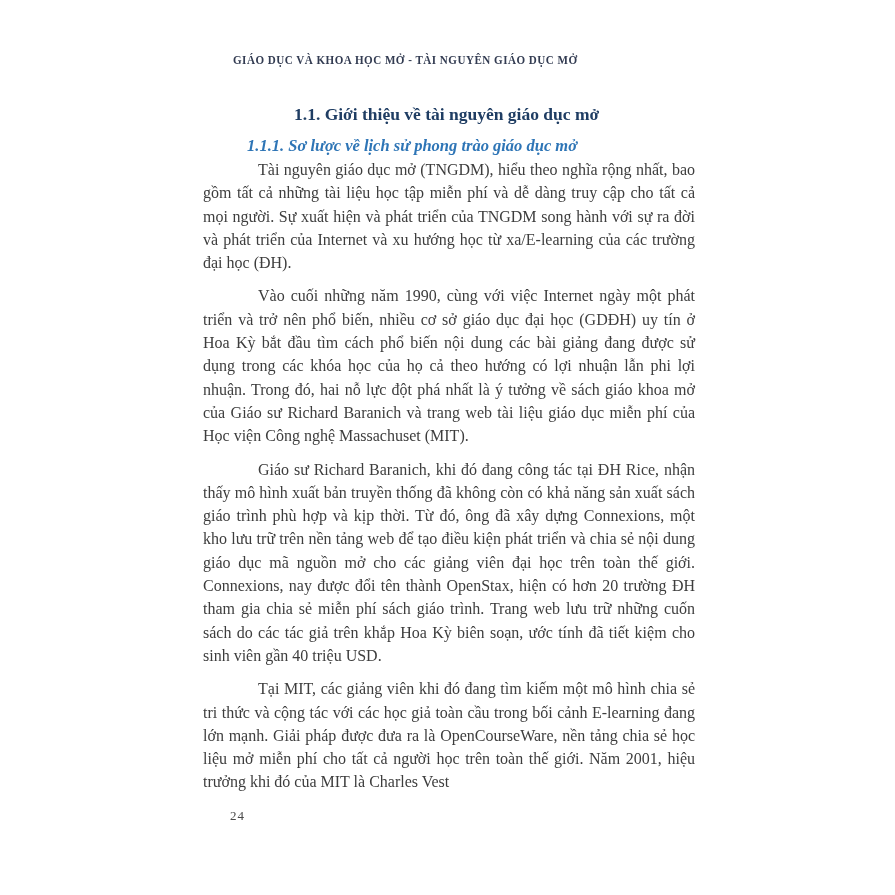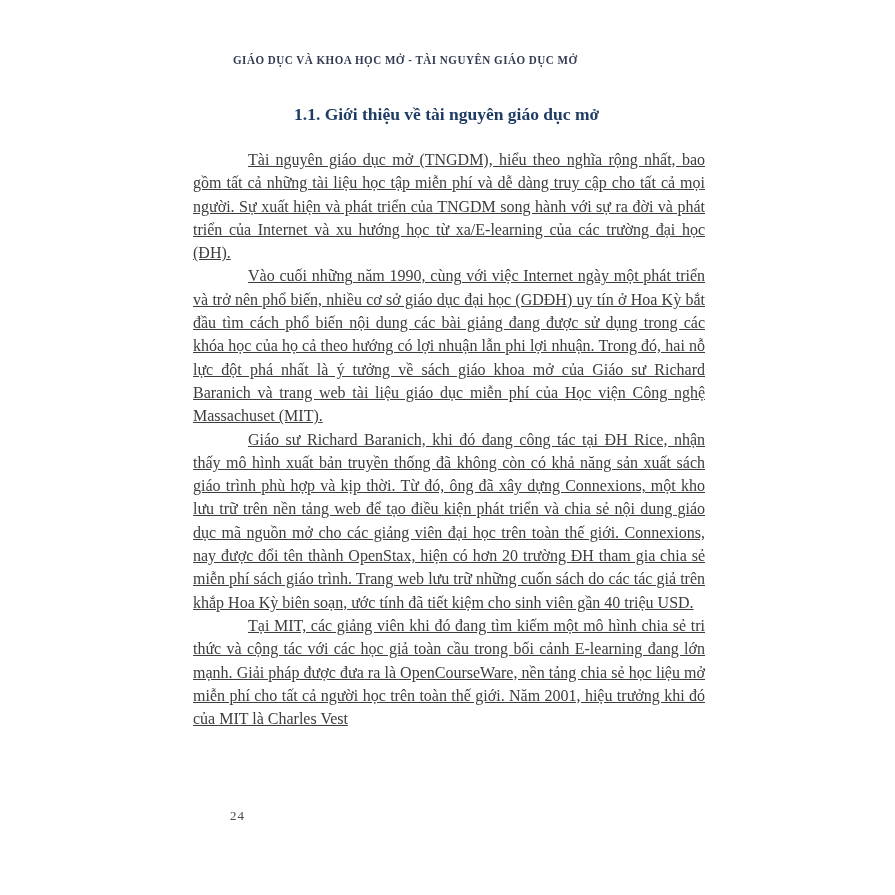--- a/index.html
+++ b/index.html
@@ -51,43 +51,43 @@
     position: absolute;
     top: 148px;
     left: 193px;
     width: 512px;
     font-size: 16px;
     line-height: 23.3px;
     text-align: justify;
     color: var(--body-color, #3d3d3d);
   }
   .body-text p {
-    margin: 0;
+    margin: 10px;
     padding: 0;
     text-indent: 55px;
-    text-decoration: underline;
   }
   .page-number {
     position: absolute;
     top: 808px;
     left: 230px;
     font-size: 13px;
     letter-spacing: 1px;
     color: #4a4a4a;
   }
 </style>
 </head>
 <body>
 
 <div class="page" style="--header-color: #333c52; --heading-color: #1f3d63; --subheading-color: #2e75b6; --body-color: #3d3d3d; --page-bg: #ffffff;">
 
   <div class="running-header">GIÁO DỤC VÀ KHOA HỌC MỞ - TÀI NGUYÊN GIÁO DỤC MỞ</div>
 
   <h1 class="section-heading">1.1. Giới thiệu về tài nguyên giáo dục mở</h1>
 
+  <h2 class="section-subheading">1.1.1. Sơ lược về lịch sử phong trào giáo dục mở</h2>
 
   <div class="body-text">
     <p>Tài nguyên giáo dục mở (TNGDM), hiểu theo nghĩa rộng nhất, bao gồm tất cả những tài liệu học tập miễn phí và dễ dàng truy cập cho tất cả mọi người. Sự xuất hiện và phát triển của TNGDM song hành với sự ra đời và phát triển của Internet và xu hướng học từ xa/E-learning của các trường đại học (ĐH).</p>
     <p>Vào cuối những năm 1990, cùng với việc Internet ngày một phát triển và trở nên phổ biến, nhiều cơ sở giáo dục đại học (GDĐH) uy tín ở Hoa Kỳ bắt đầu tìm cách phổ biến nội dung các bài giảng đang được sử dụng trong các khóa học của họ cả theo hướng có lợi nhuận lẫn phi lợi nhuận. Trong đó, hai nỗ lực đột phá nhất là ý tưởng về sách giáo khoa mở của Giáo sư Richard Baranich và trang web tài liệu giáo dục miễn phí của Học viện Công nghệ Massachuset (MIT).</p>
     <p>Giáo sư Richard Baranich, khi đó đang công tác tại ĐH Rice, nhận thấy mô hình xuất bản truyền thống đã không còn có khả năng sản xuất sách giáo trình phù hợp và kịp thời. Từ đó, ông đã xây dựng Connexions, một kho lưu trữ trên nền tảng web để tạo điều kiện phát triển và chia sẻ nội dung giáo dục mã nguồn mở cho các giảng viên đại học trên toàn thế giới. Connexions, nay được đổi tên thành OpenStax, hiện có hơn 20 trường ĐH tham gia chia sẻ miễn phí sách giáo trình. Trang web lưu trữ những cuốn sách do các tác giả trên khắp Hoa Kỳ biên soạn, ước tính đã tiết kiệm cho sinh viên gần 40 triệu USD.</p>
     <p>Tại MIT, các giảng viên khi đó đang tìm kiếm một mô hình chia sẻ tri thức và cộng tác với các học giả toàn cầu trong bối cảnh E-learning đang lớn mạnh. Giải pháp được đưa ra là OpenCourseWare, nền tảng chia sẻ học liệu mở miễn phí cho tất cả người học trên toàn thế giới. Năm 2001, hiệu trưởng khi đó của MIT là Charles Vest</p>
   </div>
 
   <div class="page-number">24</div>
 

